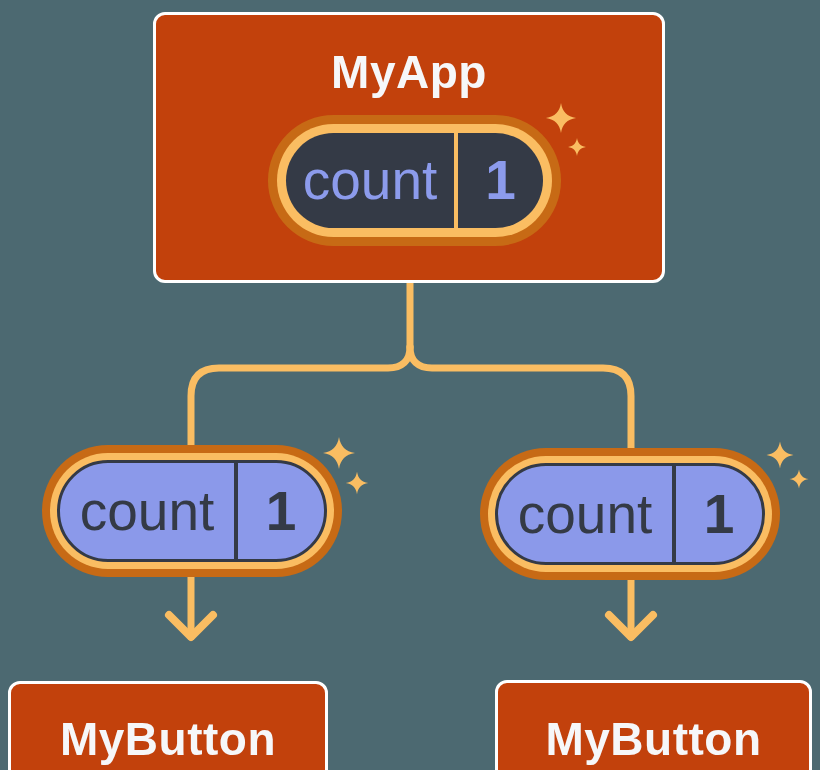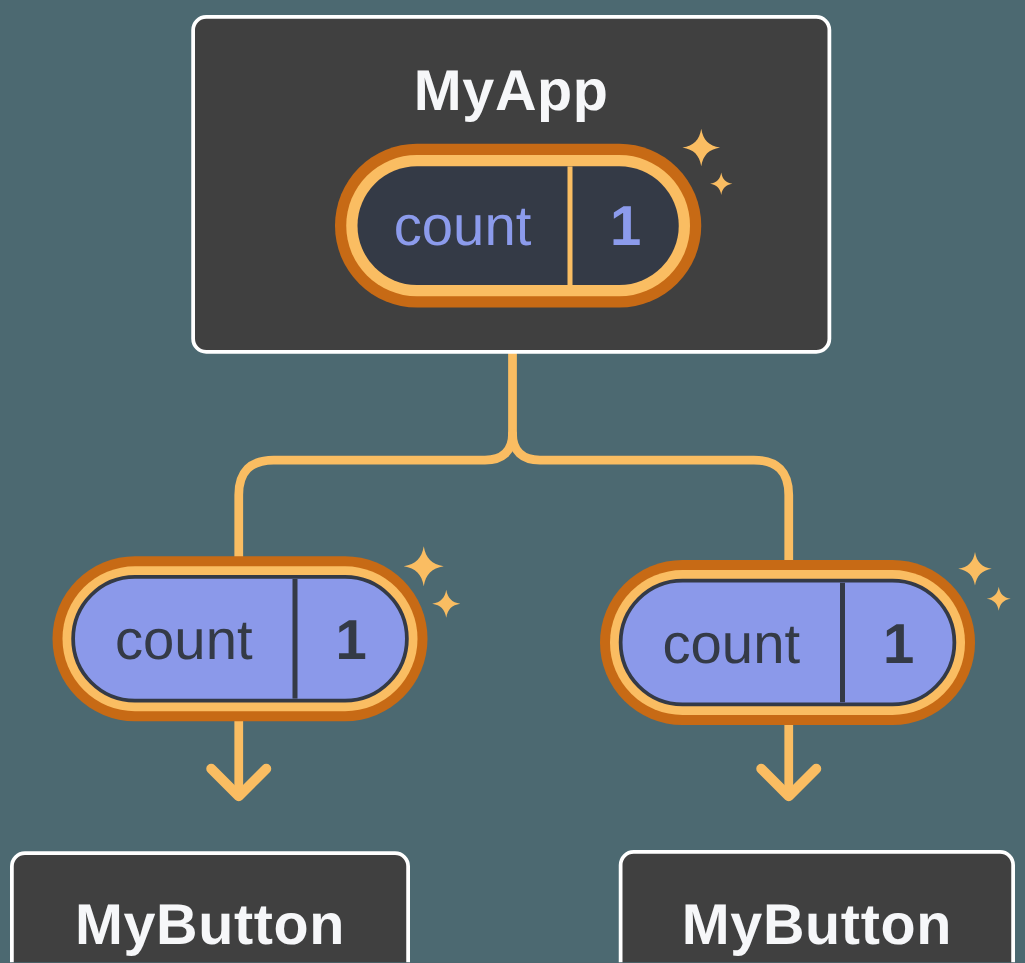--- a/index.html
+++ b/index.html
@@ -18,21 +18,21 @@
     position: absolute;
     left: 0; top: 0;
     width: 820px; height: 770px;
     pointer-events: none;
   }
   .layer-connectors { z-index: 0; }
   .layer-sparkles  { z-index: 3; }
 
   .card {
     position: absolute;
-    background: #404040;
+    background: #c2410c;
     border: 3px solid #FFFFFF;
     border-radius: 12px;
     box-sizing: border-box;
     z-index: 1;
   }
   .card-title {
     position: absolute;
     left: 0; right: 0;
     text-align: center;
     color: #F6F7F9;
@@ -68,21 +68,21 @@
     border-radius: 999px;
     box-sizing: border-box;
     display: flex;
     align-items: stretch;
     overflow: hidden;
   }
   .pill-cell {
     display: flex;
     align-items: center;
     justify-content: center;
-    font-size: 45px;
+    font-size: 55px;
     line-height: 1;
   }
   .pill-cell-label { flex: 1 1 auto; }
   .pill-cell-value { flex: 0 0 auto; font-weight: 700; }
   .pill-divider { flex: 0 0 auto; width: 4px; }
 
   
   .state-pill { left: 112px; top: 100px; width: 293px; height: 131px; padding: 9px; }
   .state-pill .pill-mid   { padding: 9px; }
   .state-pill .pill-inner { background: #343A46; color: #8C9BEC; }

